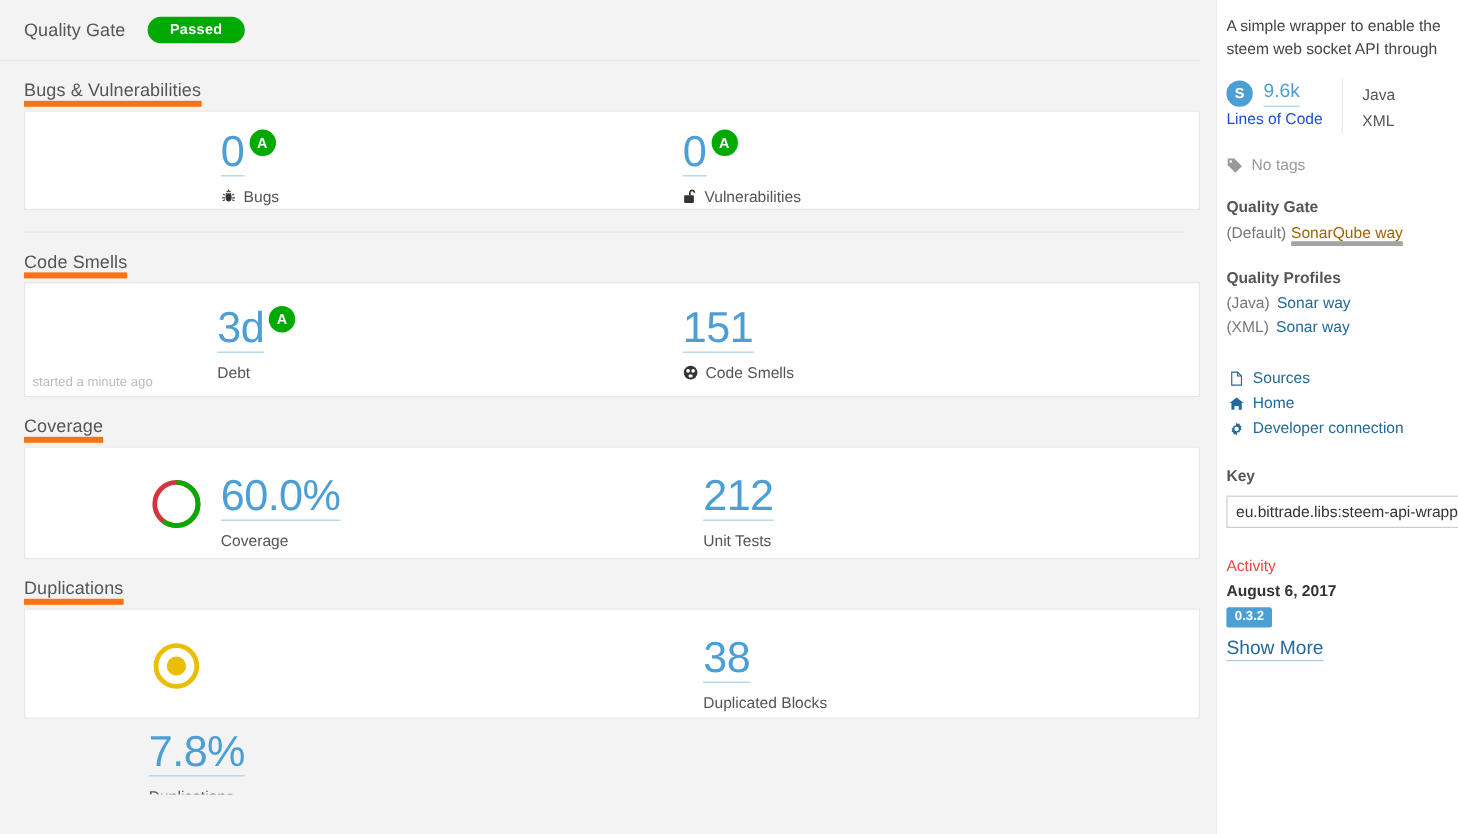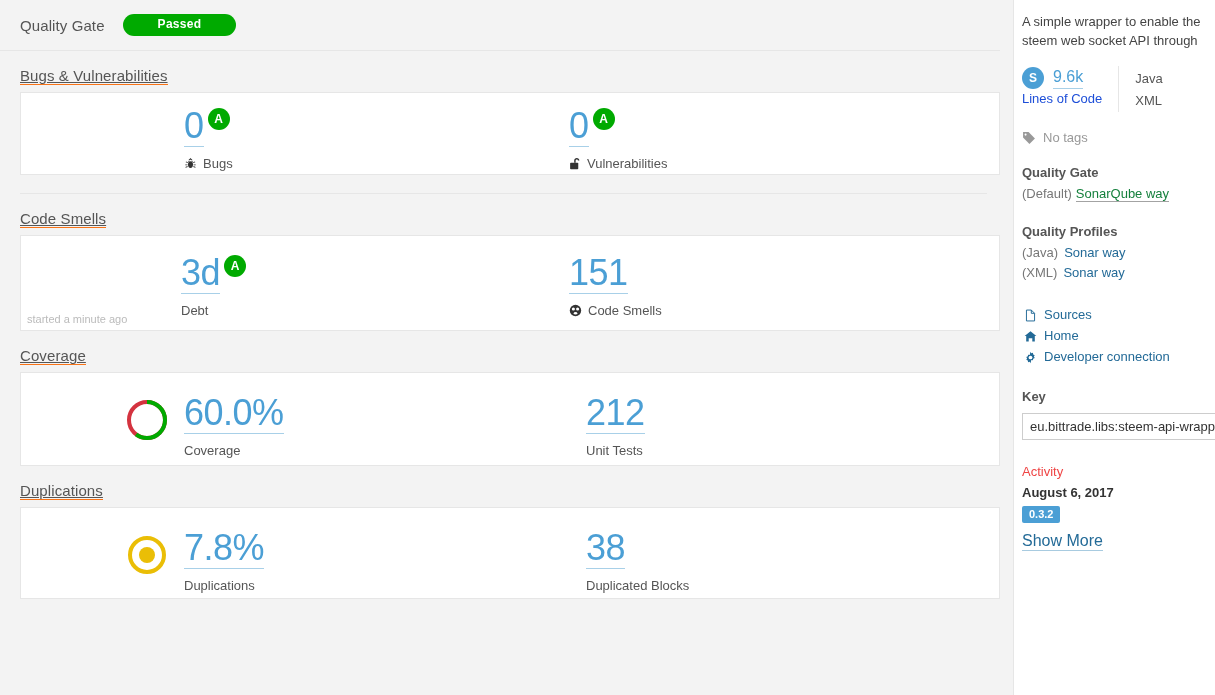--- a/index.html
+++ b/index.html
@@ -45,36 +45,35 @@
     letter-spacing: .1px;
   }
   .qg-badge {
     margin-left: 18px;
     background: #00aa00;
     color: #fff;
     font-size: 12px;
     font-weight: bold;
     letter-spacing: .3px;
     border-radius: 12px;
-    padding: 4px 35px 5px;
+    padding: 4px 19px 5px;
     line-height: 13px;
     display: inline-block;
   }
 
   .section { margin-right: 13px; }
 
   .section-title {
     font-size: 15px;
     color: #555;
     padding: 16px 0 8px 20px;
     letter-spacing: .1px;
   }
   .section-title span {
-    border-bottom: 1px solid #f97316;
-    text-decoration: underline;
+    border-bottom: 5px solid #f97316;
   }
 
   .card {
     background: #fff;
     border: 1px solid #e6e6e6;
     margin: 0 0 0 20px;
     position: relative;
     display: flex;
     align-items: flex-start;
   }
@@ -232,22 +231,22 @@
     color: #555;
     margin-bottom: 4px;
   }
   .sb-line {
     font-size: 13px;
     line-height: 20px;
     color: #777;
     white-space: nowrap;
   }
   .sb-line .qual {
-    color: #15803d;
-    border-bottom: 1px solid #a3a3a3;
+    color: #a16207;
+    border-bottom: 4px solid #a3a3a3;
     cursor: pointer;
     margin-left: 4px;
   }
   .sb-line .prof {
     color: #236a97;
     cursor: pointer;
     margin-left: 6px;
   }
 
   .sb-links { margin-top: 22px; }
@@ -443,21 +442,21 @@
           </div>
         </div>
 
       </div>
     </div>
 
     <div class="section">
       <div class="section-title"><span>Duplications</span></div>
       <div class="card card-pad-4">
 
-        <div class="measure" style="left:103px; top:21px; flex-direction:row;">
+        <div class="measure" style="left:103px; top:21px; flex-direction:column;gap:24px;">
           <div class="donut" style="margin-right:14px;margin-top:3px;">
             <svg width="46" height="46" viewBox="0 0 46 46">
               <circle cx="23" cy="23" r="17" fill="none" stroke="#eabe06" stroke-width="4"></circle>
               <circle cx="23" cy="23" r="8" fill="#eabe06"></circle>
             </svg>
           </div>
           <div style="display:flex;flex-direction:column;">
             <div class="measure-value-row">
               <a class="big-link">7.8%</a>
             </div>

